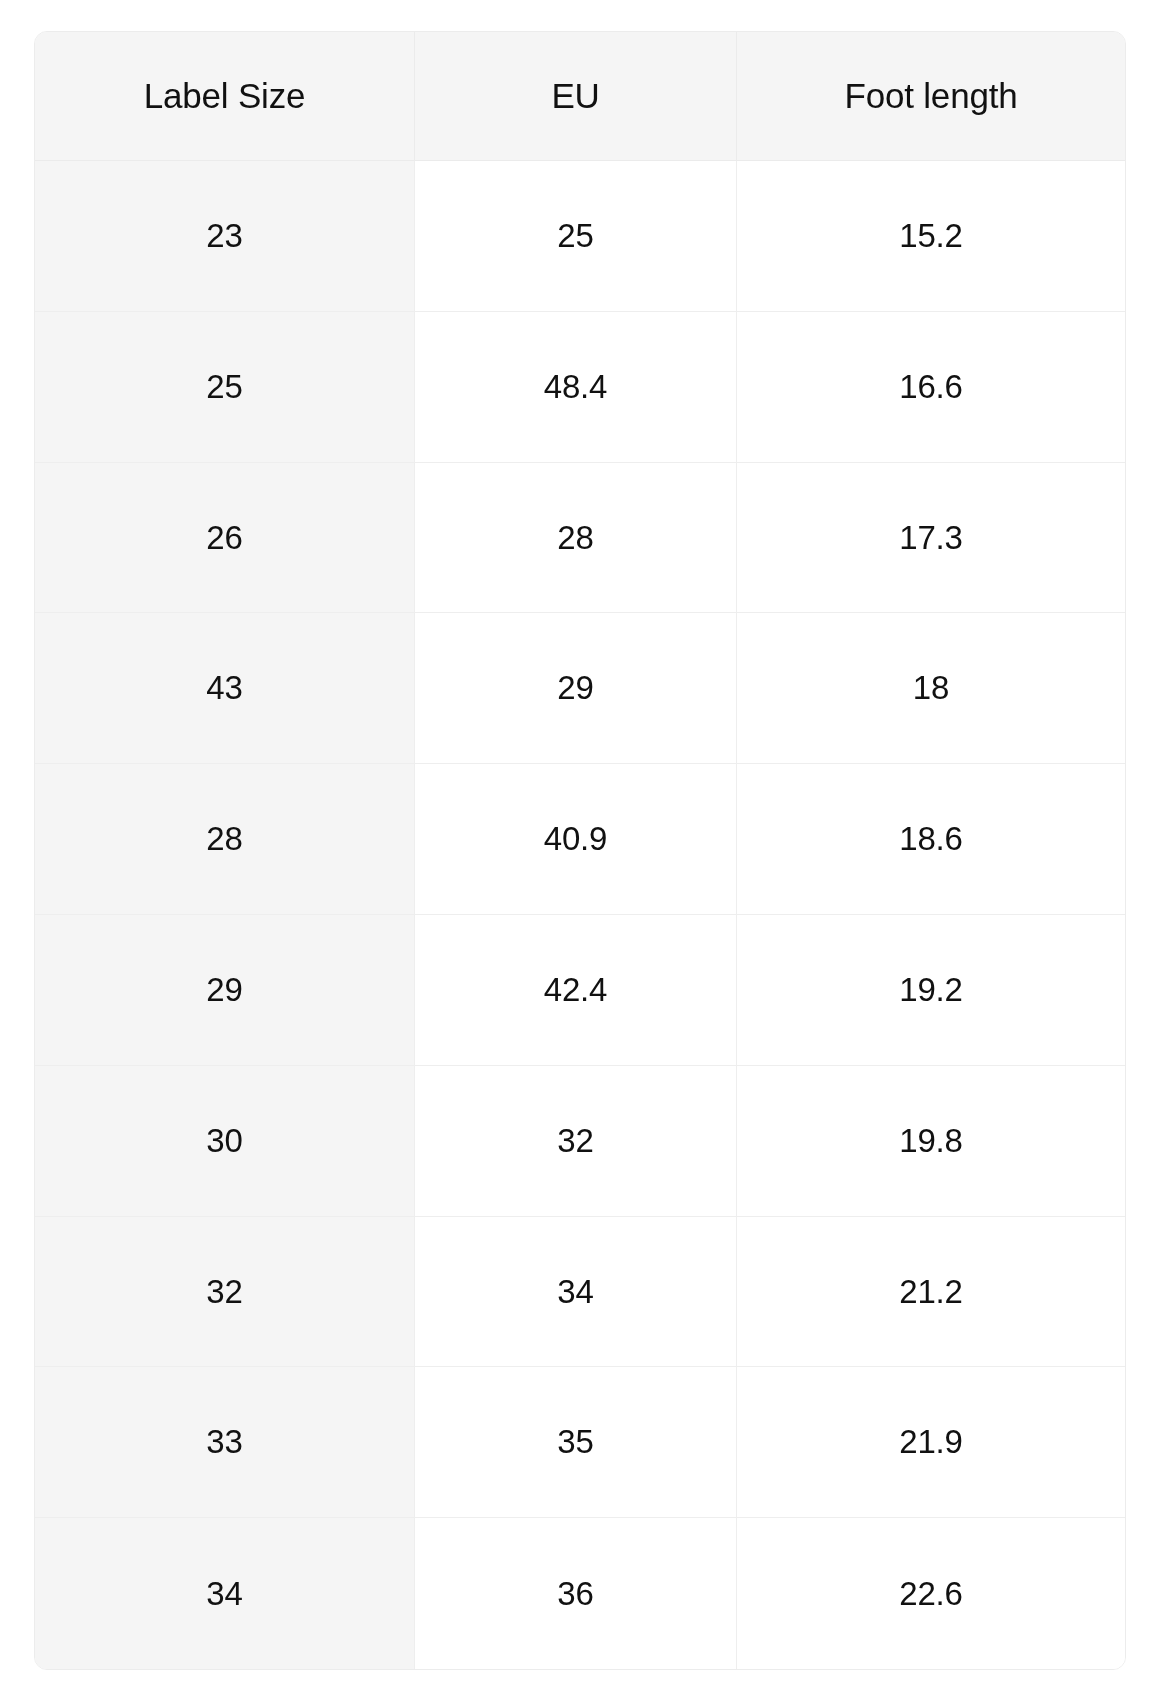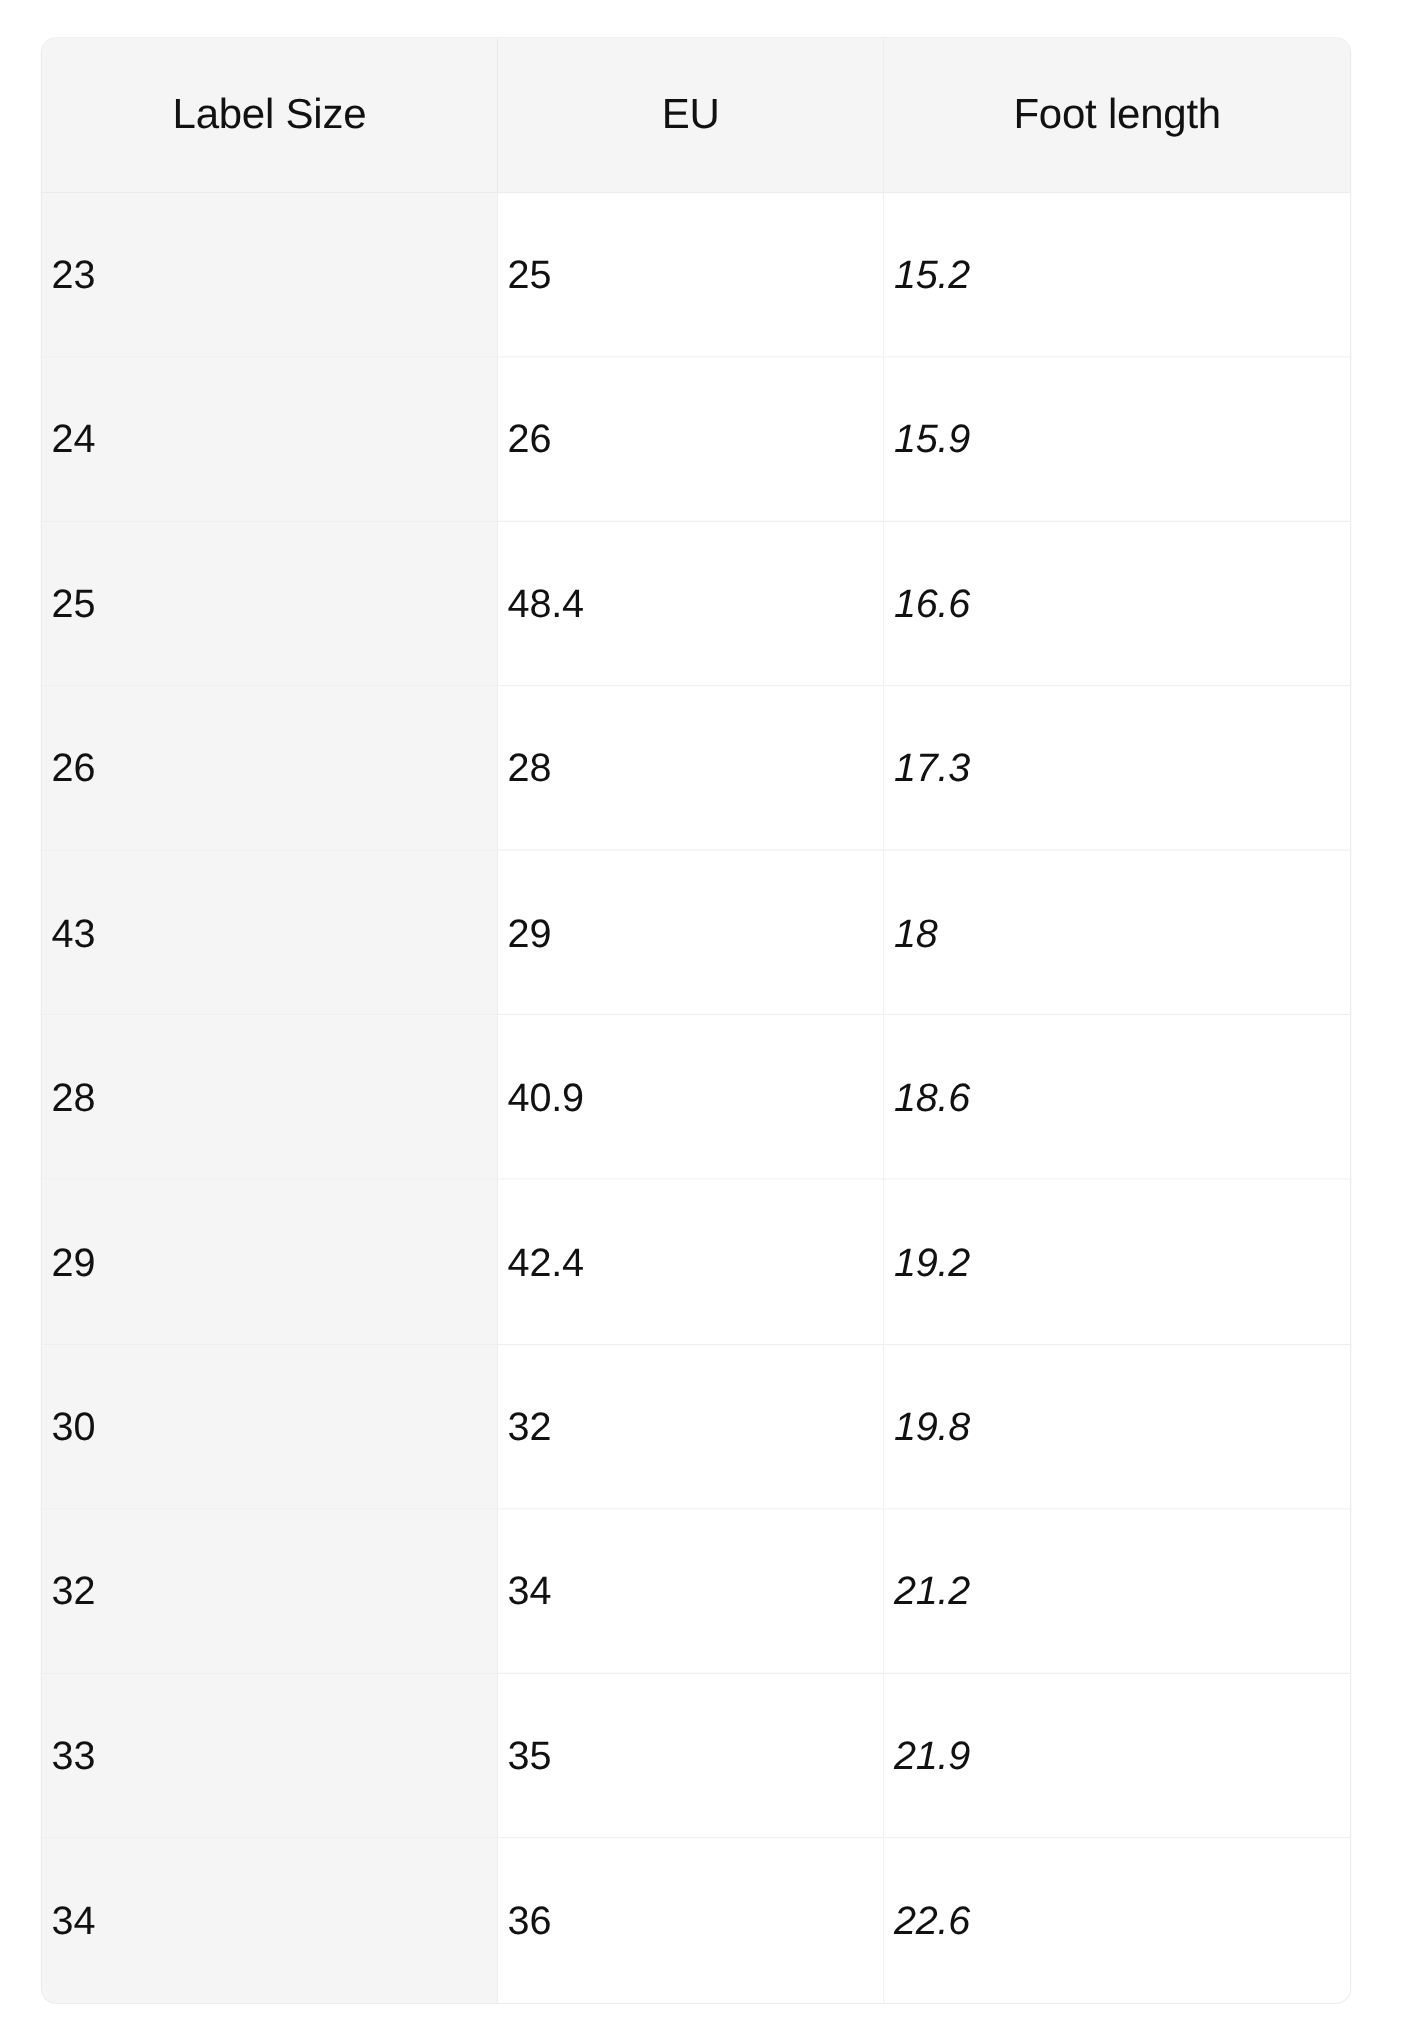--- a/index.html
+++ b/index.html
@@ -47,31 +47,32 @@
     height: 129px;
     padding: 0 8px;
     border-bottom: 1px solid #ebebeb;
     border-right: 1px solid #ebebeb;
     letter-spacing: -0.2px;
   }
   thead th:last-child { border-right: none; }
 
   tbody td {
     height: 126px;
+    text-align: center;
     vertical-align: middle;
     font-size: 33px;
     line-height: 1.2;
     color: #111111;
     background: #ffffff;
     border-bottom: 1px solid #eeeeee;
     border-right: 1px solid #eeeeee;
     padding: 0 8px;
     letter-spacing: -0.2px;
   }
-  tbody td:last-child { border-right: none; font-style: italic; }
+  tbody td:last-child { border-right: none; }
   tbody tr:last-child td { border-bottom: none; }
 
   tbody td.cell-label {
     background: #f5f5f5;
   }
 </style>
 </head>
 <body>
 
 <div id="size-chart-wrapper">
@@ -86,25 +87,20 @@
         <th>Label Size</th>
         <th>EU</th>
         <th>Foot length</th>
       </tr>
     </thead>
     <tbody id="table-body">
       <tr>
         <td class="cell-label">23</td>
         <td>25</td>
         <td>15.2</td>
-      </tr>
-      <tr>
-        <td class="cell-label">24</td>
-        <td>26</td>
-        <td>15.9</td>
       </tr>
       <tr>
         <td class="cell-label">25</td>
         <td>48.4</td>
         <td>16.6</td>
       </tr>
       <tr>
         <td class="cell-label">26</td>
         <td>28</td>
         <td>17.3</td>

